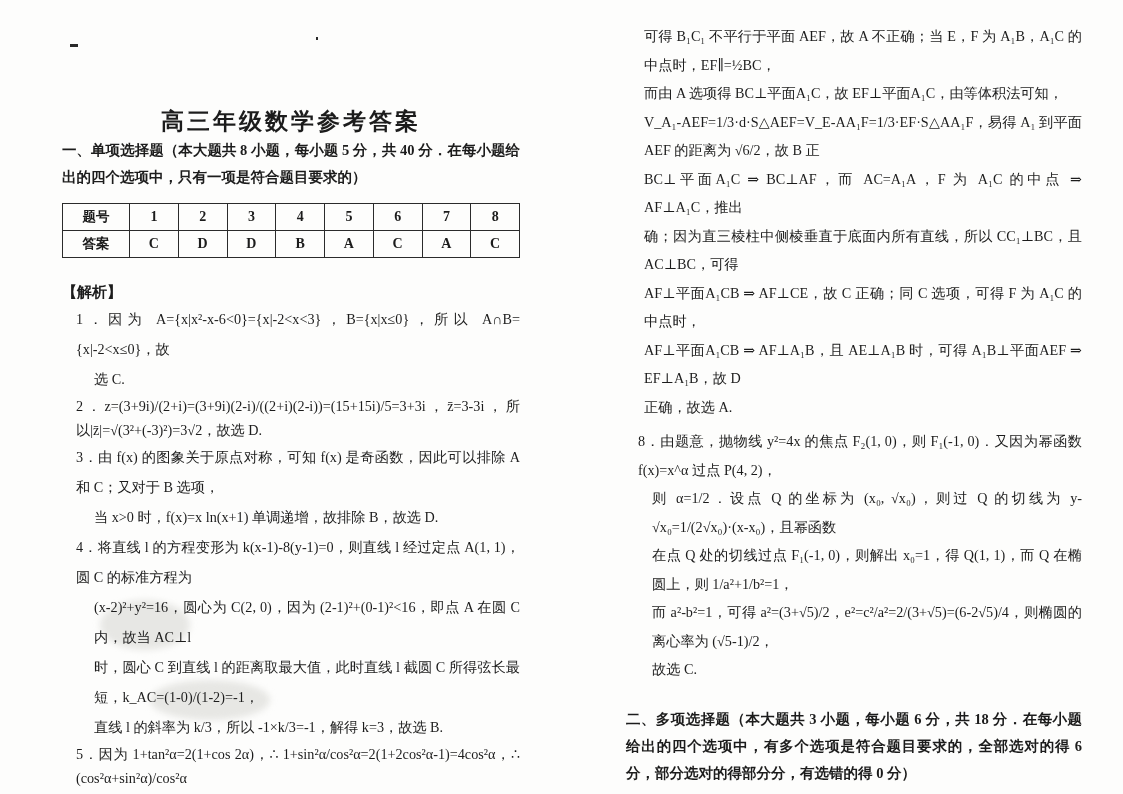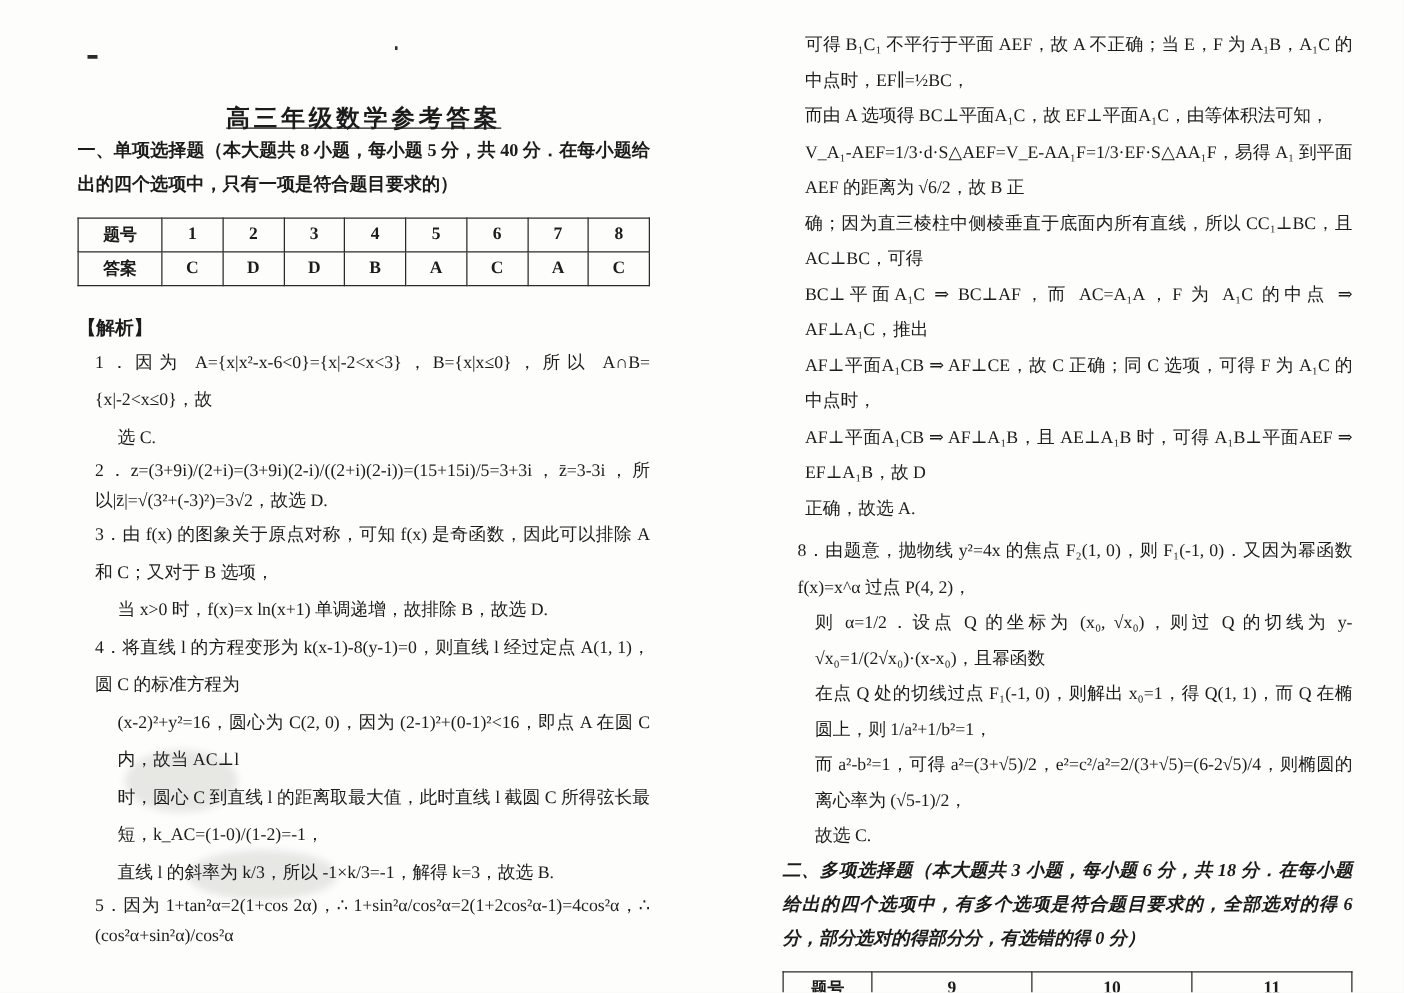--- a/index.html
+++ b/index.html
@@ -11,22 +11,22 @@
   .sheet{
     position:relative;width:1123px;height:794px;
     background:#fdfdfc;overflow:hidden;color:#1c1c1c;
   }
   .speck{position:absolute;background:#2a2a2a;}
   .blob{position:absolute;background:#e7e7e4;border-radius:50%;filter:blur(3px);}
   .col{position:absolute;top:0;height:568px;}
   .col-left{left:62px;width:458px;}
   .col-right{left:626px;width:456px;}
   .page-title{
-    margin-top:82px;text-align:center;
-    font-size:19px;font-weight:bold;letter-spacing:3px;text-decoration:underline;
+    margin-top:106px;text-align:center;
+    font-size:23px;font-weight:bold;letter-spacing:3px;
   }
   .sec-head{
     font-size:14.5px;font-weight:bold;
     line-height:27px;text-align:justify;
   }
   table.ans{
     border-collapse:collapse;width:100%;margin-top:12px;
     table-layout:fixed;
   }
   table.ans td{
@@ -117,36 +117,36 @@
     </div>
 
   </div>
 
   <div class="col col-right">
 
     <div class="body-lines" style="margin-top:22px;">
       <div class="ln ct0 tall">可得 B₁C₁ 不平行于平面 AEF，故 A 不正确；当 E，F 为 A₁B，A₁C 的中点时，EF∥=½BC，</div>
       <div class="ln ct0">而由 A 选项得 BC⊥平面A₁C，故 EF⊥平面A₁C，由等体积法可知，</div>
       <div class="ln ct0 tall">V_A₁-AEF=1/3·d·S△AEF=V_E-AA₁F=1/3·EF·S△AA₁F，易得 A₁ 到平面 AEF 的距离为 √6/2，故 B 正</div>
+      <div class="ln ct0">BC⊥平面A₁C ⇒ BC⊥AF，而 AC=A₁A，F 为 A₁C 的中点 ⇒ AF⊥A₁C，推出</div>
       <div class="ln ct0">确；因为直三棱柱中侧棱垂直于底面内所有直线，所以 CC₁⊥BC，且 AC⊥BC，可得</div>
-      <div class="ln ct0">BC⊥平面A₁C ⇒ BC⊥AF，而 AC=A₁A，F 为 A₁C 的中点 ⇒ AF⊥A₁C，推出</div>
       <div class="ln ct0">AF⊥平面A₁CB ⇒ AF⊥CE，故 C 正确；同 C 选项，可得 F 为 A₁C 的中点时，</div>
       <div class="ln ct0">AF⊥平面A₁CB ⇒ AF⊥A₁B，且 AE⊥A₁B 时，可得 A₁B⊥平面AEF ⇒ EF⊥A₁B，故 D</div>
       <div class="ln ct0">正确，故选 A.</div>
     </div>
 
     <div class="body-lines mt6">
       <div class="ln it2">8．由题意，抛物线 y²=4x 的焦点 F₂(1, 0)，则 F₁(-1, 0)．又因为幂函数 f(x)=x^α 过点 P(4, 2)，</div>
       <div class="ln ct2 tall">则 α=1/2．设点 Q 的坐标为 (x₀, √x₀)，则过 Q 的切线为 y-√x₀=1/(2√x₀)·(x-x₀)，且幂函数</div>
       <div class="ln ct2">在点 Q 处的切线过点 F₁(-1, 0)，则解出 x₀=1，得 Q(1, 1)，而 Q 在椭圆上，则 1/a²+1/b²=1，</div>
       <div class="ln ct2 tall">而 a²-b²=1，可得 a²=(3+√5)/2，e²=c²/a²=2/(3+√5)=(6-2√5)/4，则椭圆的离心率为 (√5-1)/2，</div>
       <div class="ln ct2">故选 C.</div>
     </div>
 
-    <div class="sec-head" style="margin-top:0;font-style:italic;">二、多项选择题（本大题共 3 小题，每小题 6 分，共 18 分．在每小题给出的四个选项中，有多个选项是符合题目要求的，全部选对的得 6 分，部分选对的得部分分，有选错的得 0 分）</div>
+    <div class="sec-head" style="margin-top:22px;">二、多项选择题（本大题共 3 小题，每小题 6 分，共 18 分．在每小题给出的四个选项中，有多个选项是符合题目要求的，全部选对的得 6 分，部分选对的得部分分，有选错的得 0 分）</div>
 
     <table class="ans">
       <tbody>
           <tr>
         <td class="hd" style="width:70px">题号</td>
         <td>9</td>
         <td>10</td>
         <td>11</td>
       </tr>
 

